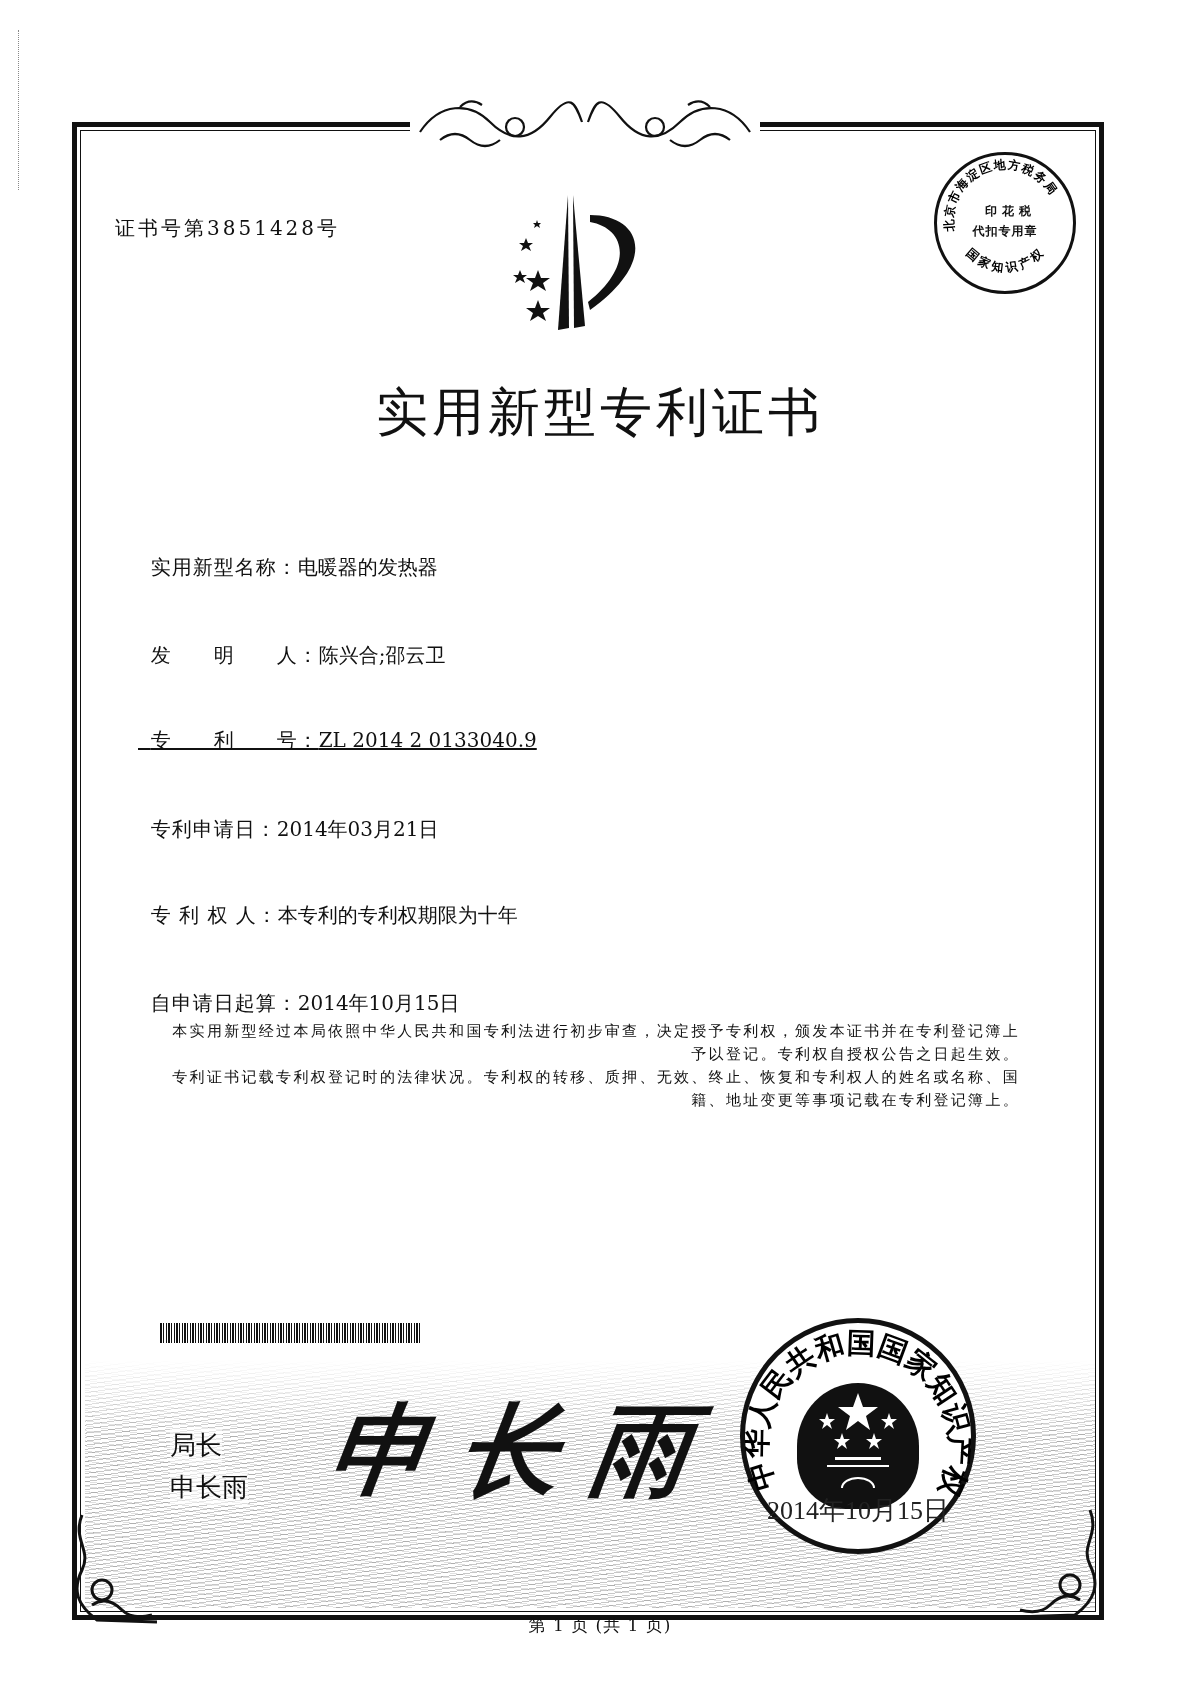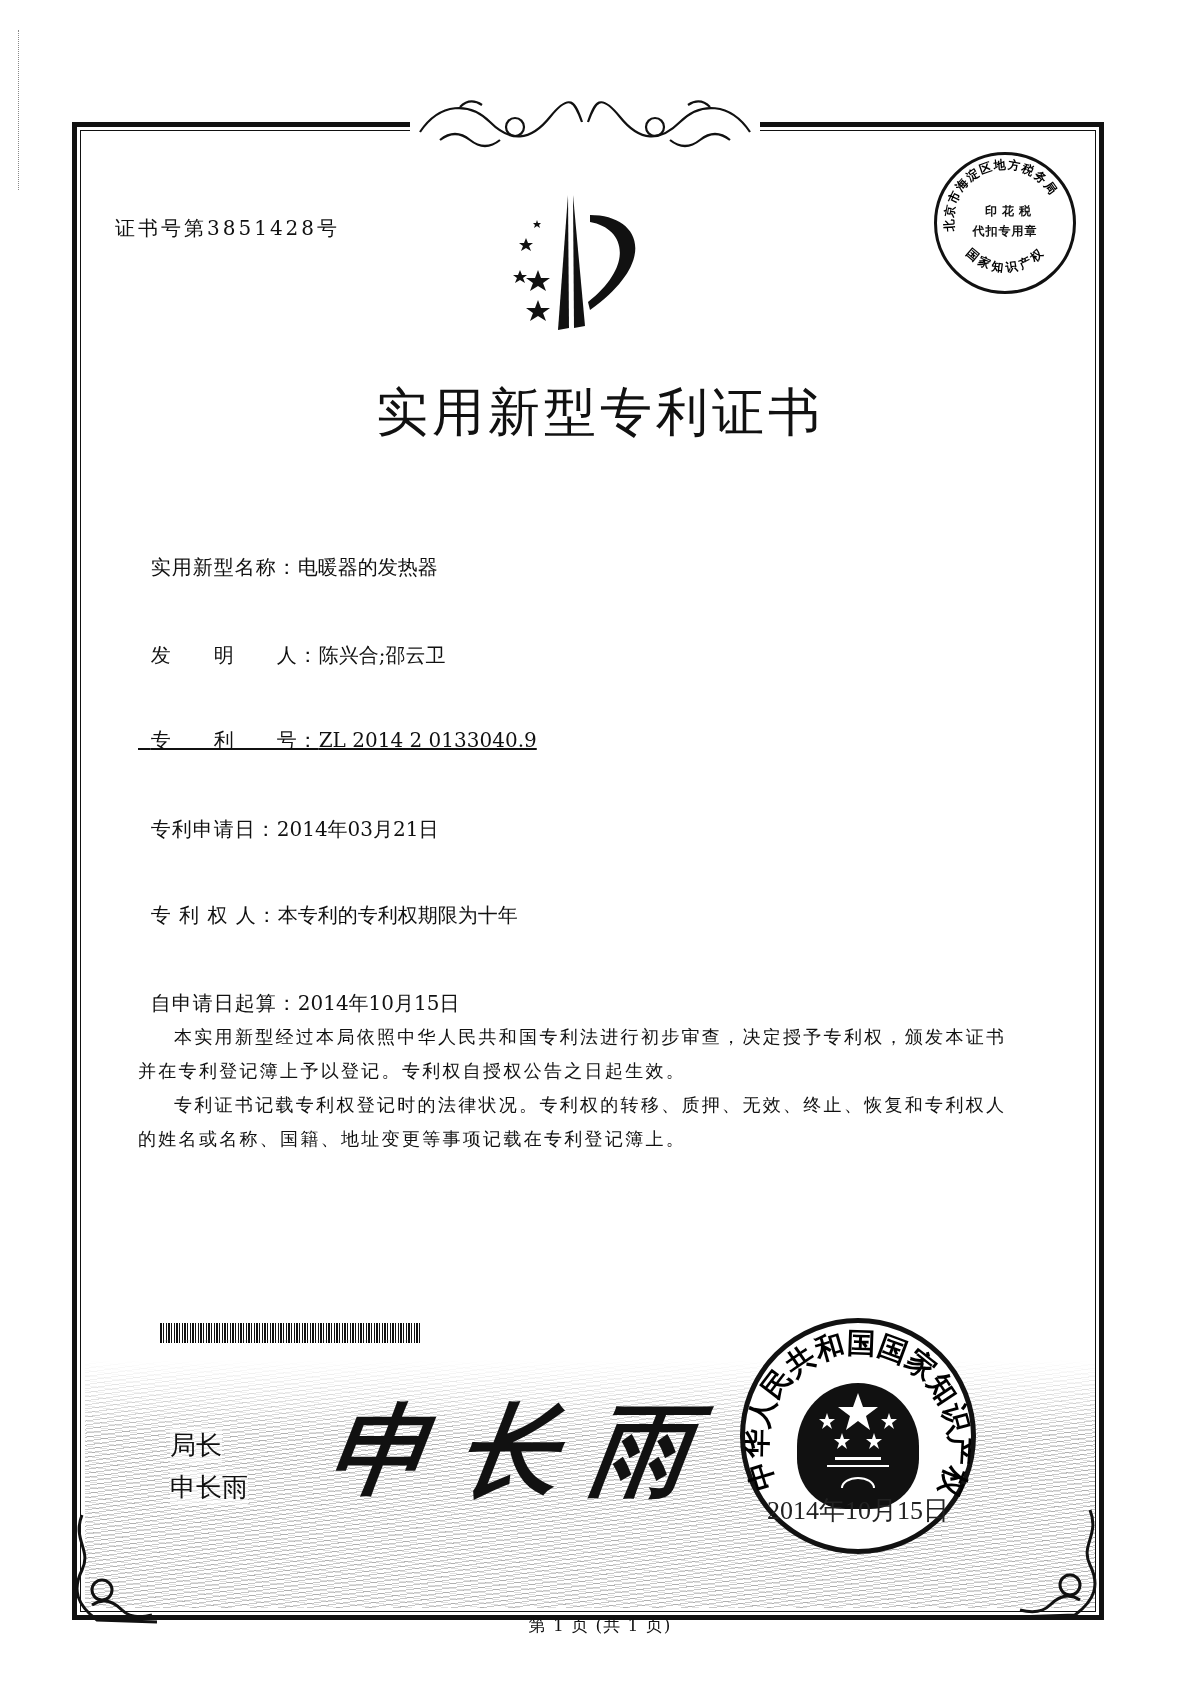--- a/index.html
+++ b/index.html
@@ -43,21 +43,21 @@
   .title {
     position: absolute; left: 0; right: 0; top: 378px; text-align: center;
     font-size: 52px; letter-spacing: 4px; font-weight: normal;
   }
   .field {
     position: absolute; left: 138px; font-size: 20px; white-space: pre;
   }
   .field .label { letter-spacing: 1px; }
   .body-text {
     position: absolute; left: 138px; width: 882px; top: 1020px;
-    font-size: 18px; line-height: 34px; letter-spacing: 2.3px;
+    font-size: 15px; line-height: 23px; letter-spacing: 2.3px; text-align: right;
   }
   .body-text p { margin: 0; text-indent: 2em; }
   .barcode {
     position: absolute; left: 160px; top: 1323px; width: 260px; height: 20px;
     background: repeating-linear-gradient(90deg, #111 0 2px, #fff 2px 3px, #111 3px 4px, #fff 4px 6px, #111 6px 7px, #fff 7px 8px);
   }
   .guilloche {
     position: absolute; left: 85px; top: 1360px; width: 1010px; height: 248px;
     background:
       repeating-linear-gradient(172deg, rgba(0,0,0,0.22) 0 1px, transparent 1px 4px),

